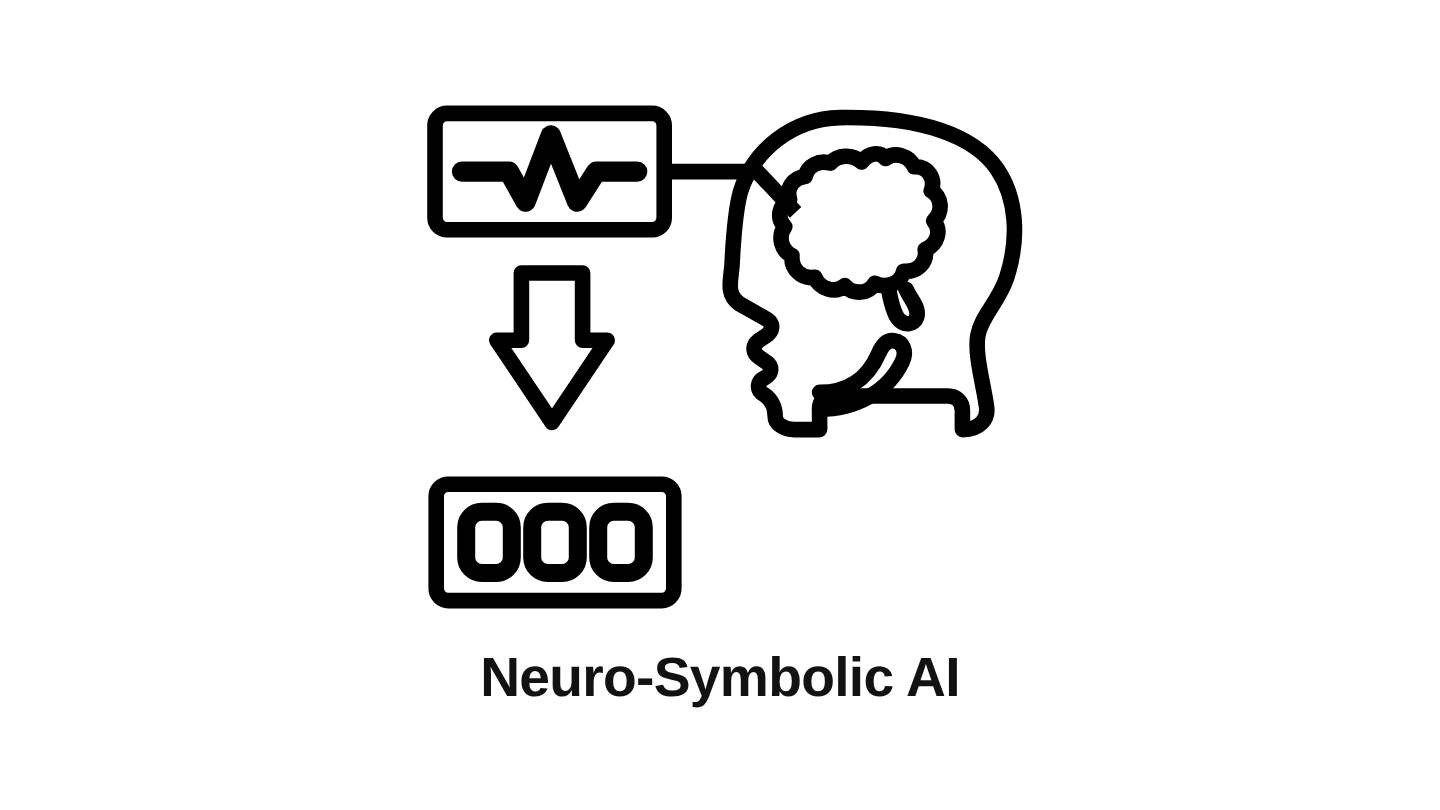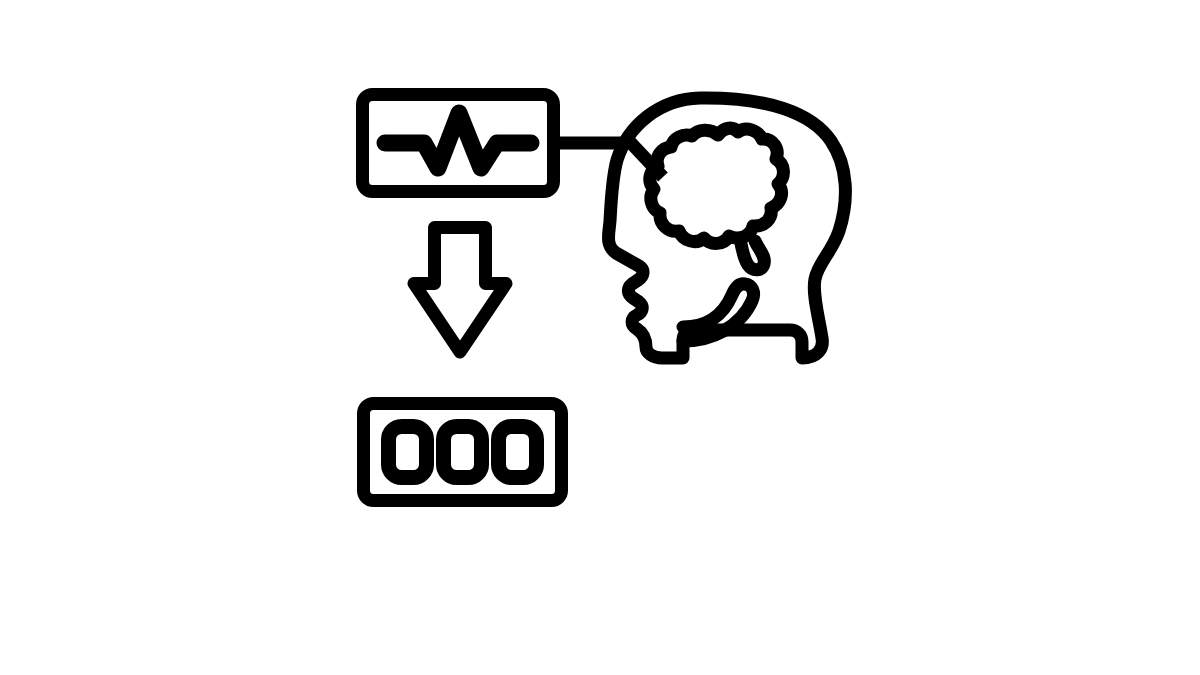--- a/index.html
+++ b/index.html
@@ -132,14 +132,15 @@
 
     <g>
       <rect x="363.5" y="403.5" width="198" height="97" rx="10" ry="10" fill="none" stroke="#000000" stroke-width="13"></rect>
       <rect x="388.5" y="426.5" width="38" height="51" rx="13" ry="13" fill="none" stroke="#000000" stroke-width="15"></rect>
       <rect x="443.5" y="426.5" width="38" height="51" rx="13" ry="13" fill="none" stroke="#000000" stroke-width="15"></rect>
       <rect x="498.5" y="426.5" width="38" height="51" rx="13" ry="13" fill="none" stroke="#000000" stroke-width="15"></rect>
     </g>
 
   </svg>
 
+  <div class="caption">Neuro-Symbolic AI</div>
 
 </div>
 
 </body></html>

